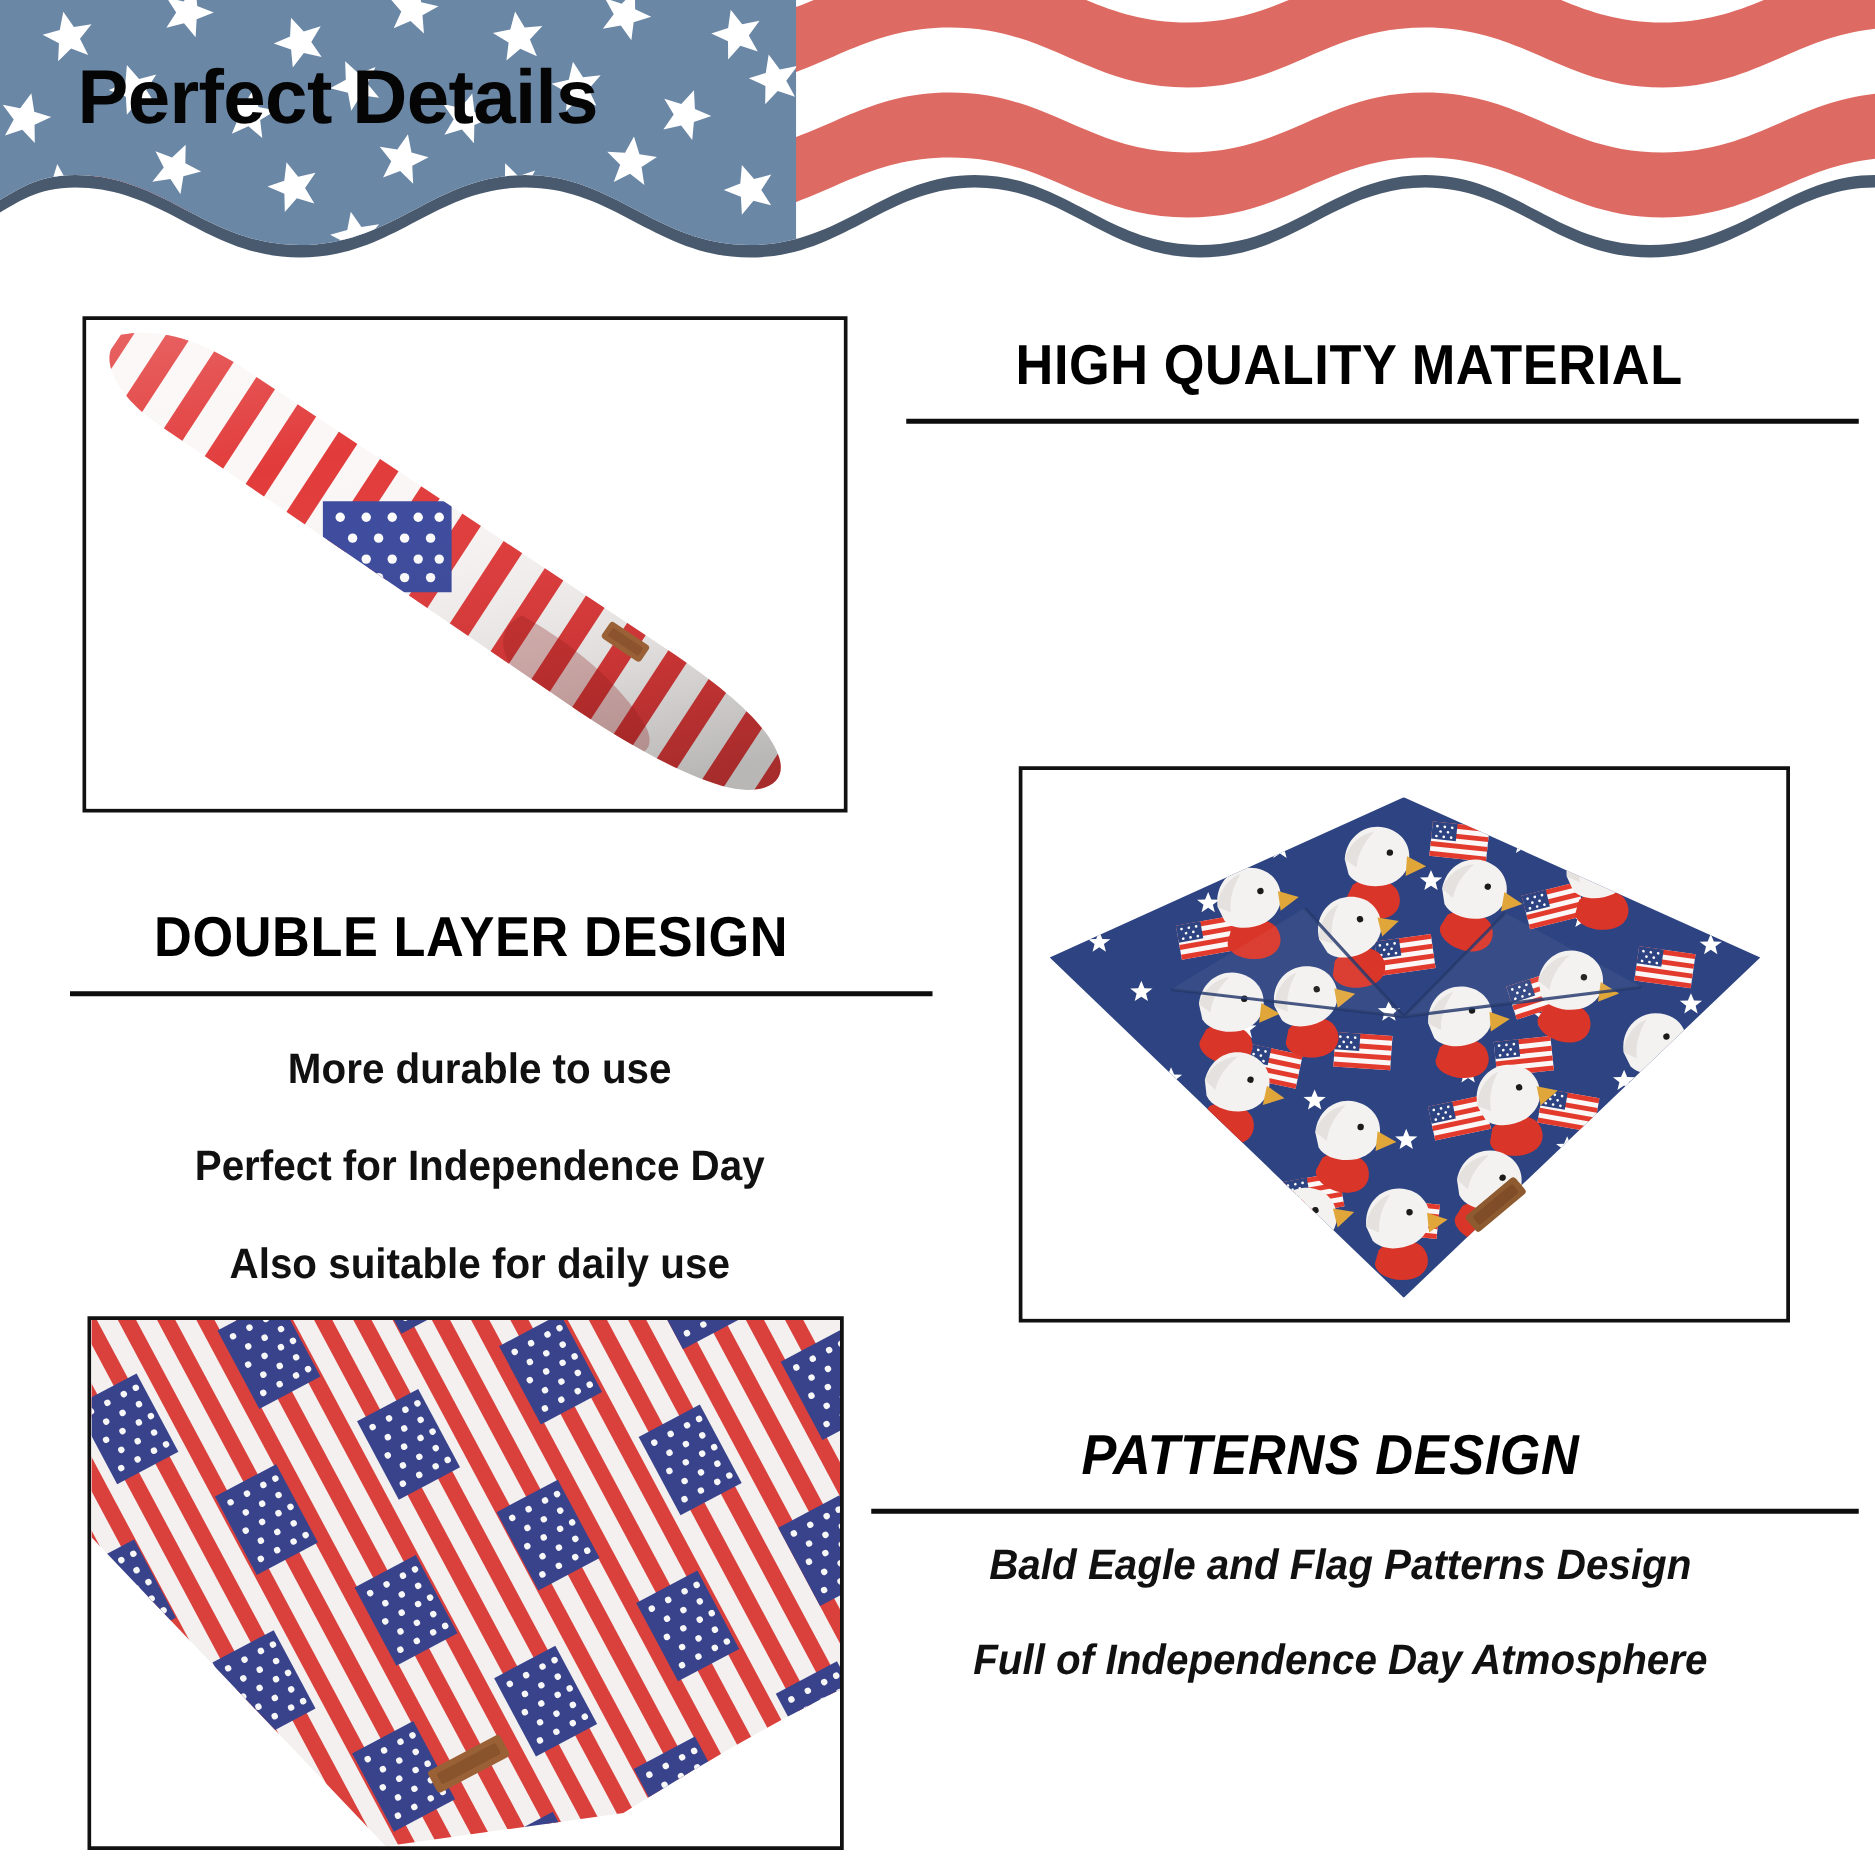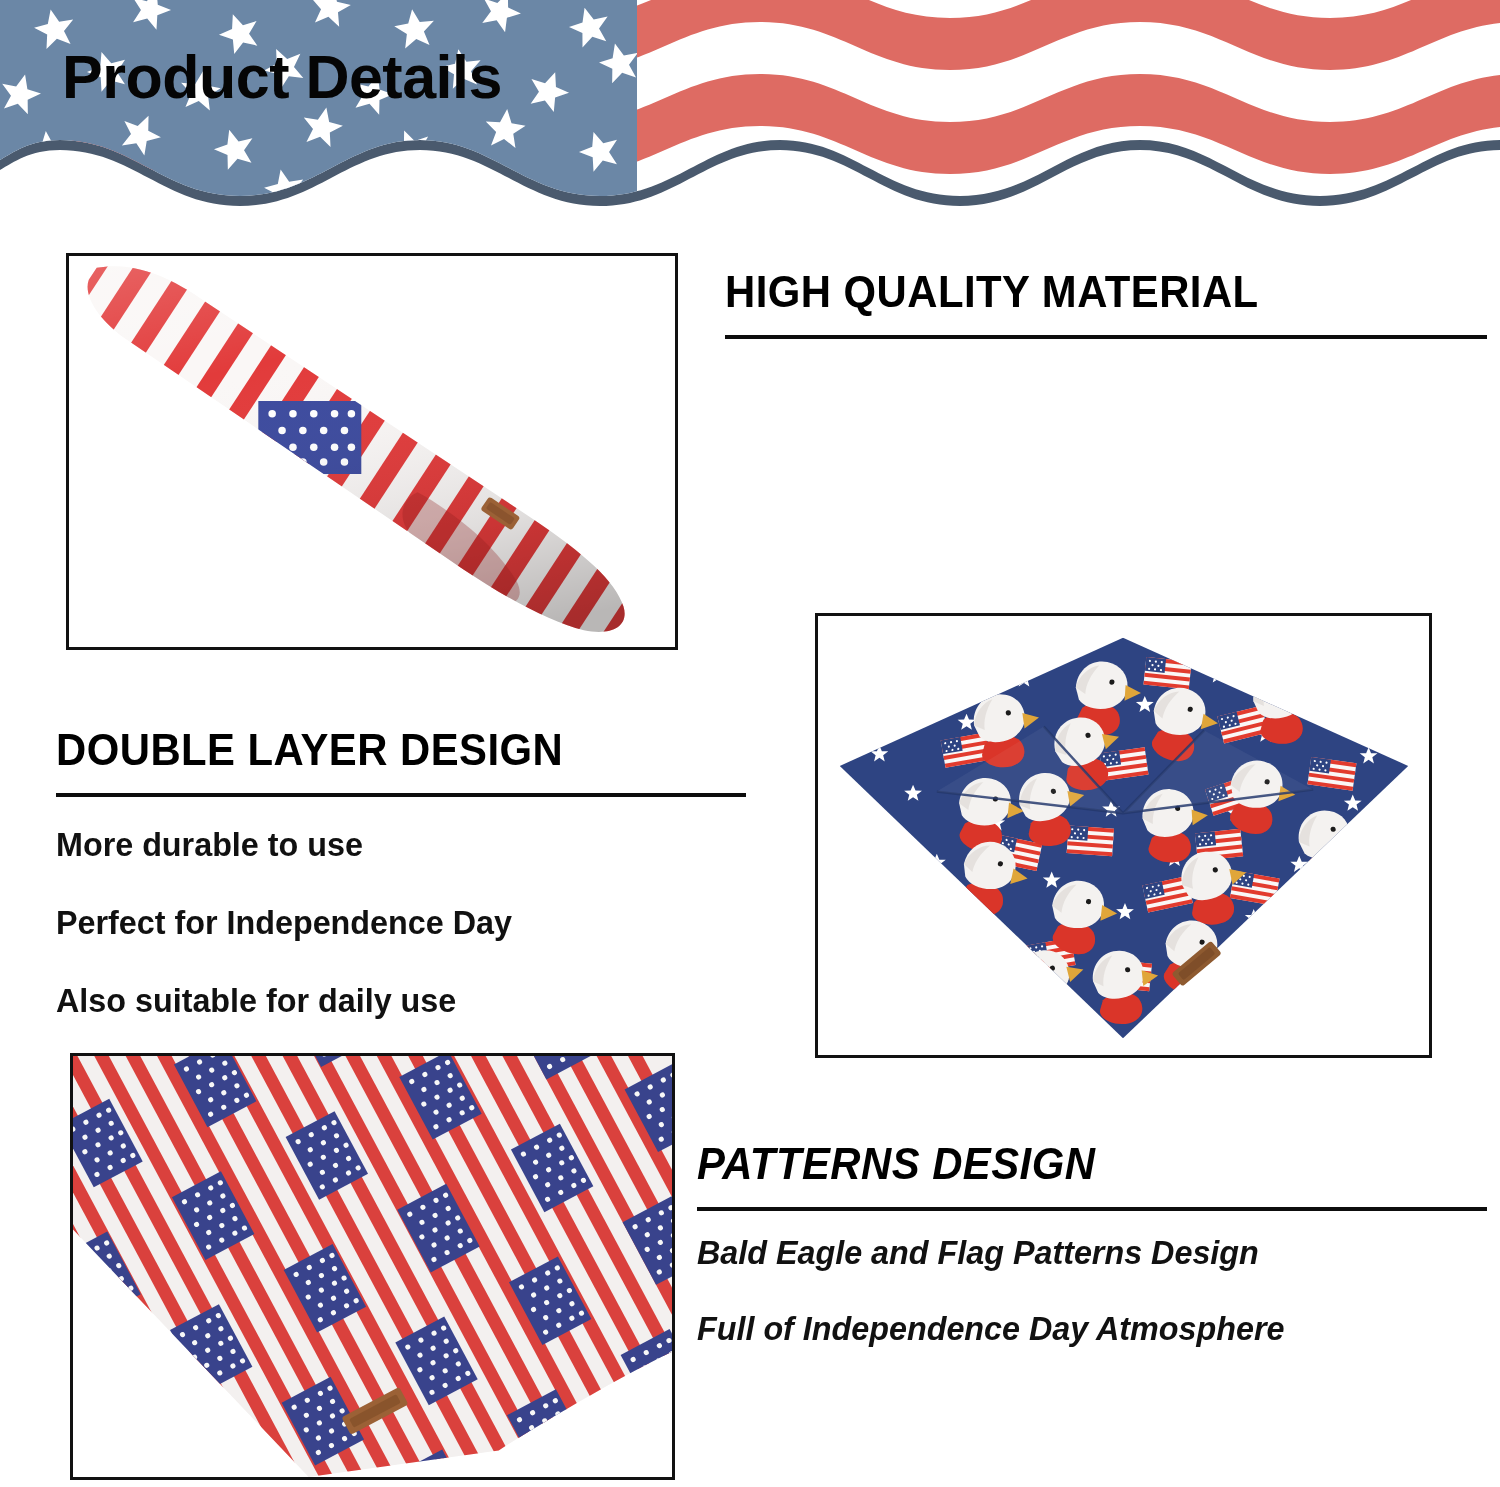--- a/index.html
+++ b/index.html
@@ -59,20 +59,21 @@
     height: 100%;
   }
 
   #photo-rolled  { left: 66px;  top: 253px;  width: 612px; height: 397px; }
   #photo-eagle   { left: 815px; top: 613px;  width: 617px; height: 445px; }
   #photo-flat    { left: 70px;  top: 1053px; width: 605px; height: 427px; }
 
   
   .text-block {
     position: absolute;
+    text-align: center;
   }
   .block-heading {
     font-size: 45px;
     font-weight: bold;
     color: #000000;
     letter-spacing: 0.5px;
     line-height: 1.05;
     white-space: nowrap;
     transform: scaleX(0.93);
     transform-origin: left center;
@@ -94,21 +95,21 @@
     transform: scaleX(0.95);
     transform-origin: left center;
   }
 
   #block-material { left: 725px; top: 268px;  width: 762px; }
   #block-material .block-line { margin-bottom: 46px; }
   #block-material .block-lines { margin-top: 36px; }
 
   #block-double   { left: 56px;  top: 726px;  width: 690px; }
   #block-double .block-line { margin-bottom: 44px; }
-  #block-double .block-lines { margin-top: 30px; }
+  #block-double .block-lines { margin-top: 41px; }
 
   #block-patterns { left: 697px; top: 1140px; width: 790px; font-style: italic; }
   #block-patterns .block-line { margin-bottom: 42px; }
   #block-patterns .block-lines { margin-top: 24px; }
 </style>
 </head>
 <body>
 
 <div class="banner">
   <svg viewBox="0 0 1500 215" preserveAspectRatio="none">
@@ -203,21 +204,21 @@
           <use href="#star5" x="505" y="130" transform="rotate(6 505 130)"></use>
           <use href="#star5" x="600" y="152" transform="rotate(-18 600 152)"></use>
 
           <use href="#star5" x="95" y="196" transform="rotate(10 95 196)"></use>
           <use href="#star5" x="285" y="190" transform="rotate(-12 285 190)"></use>
           <use href="#star5" x="478" y="192" transform="rotate(15 478 192)"></use>
         </g>
       </g>
     </g>
   </svg>
-  <div class="banner-title">Product Details</div>
+  <div class="banner-title">Perfect Details</div>
 </div>
 
 <div class="photo-frame" id="photo-rolled">
   <div class="photo-inner">
     <svg viewBox="0 0 612 397" preserveAspectRatio="none">
       <defs>
         <clipPath id="rollClip">
           <path d="M28,12 C60,6 96,16 140,48 L470,268 C520,302 552,330 560,356
                    C566,376 548,386 520,380 C486,372 440,346 398,318
                    L60,86 C30,66 14,40 20,24 Z"></path>

